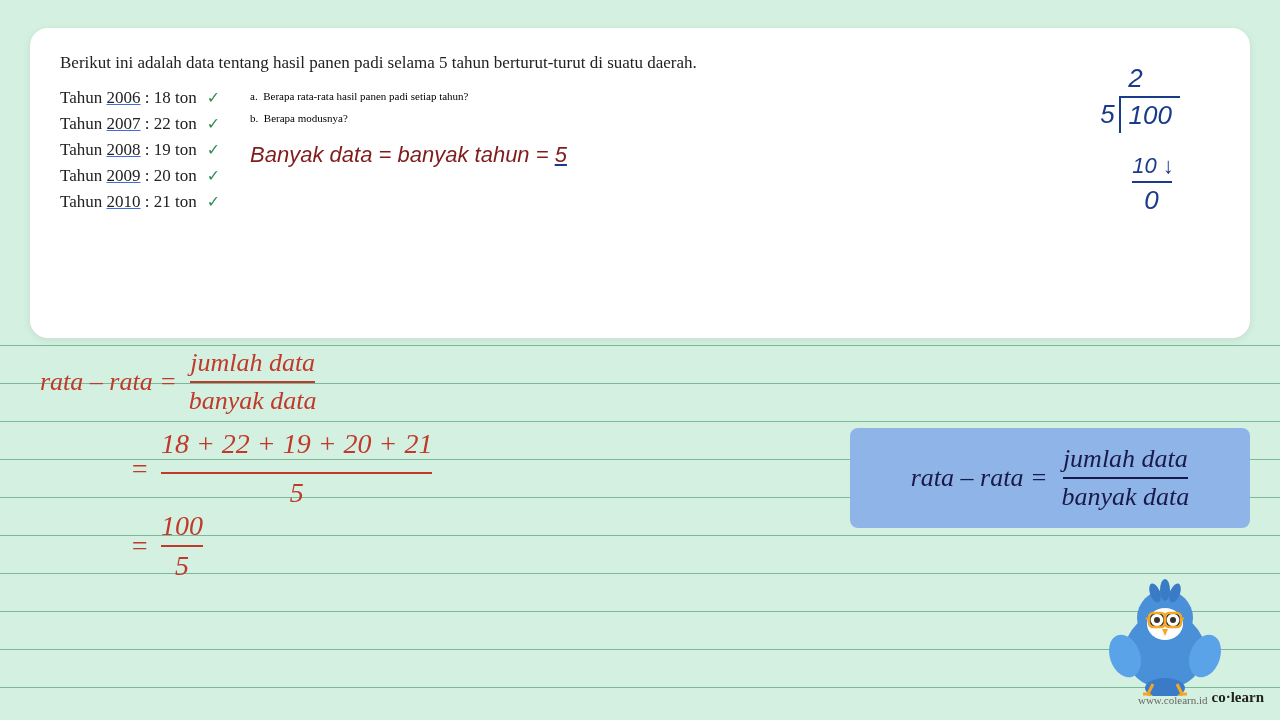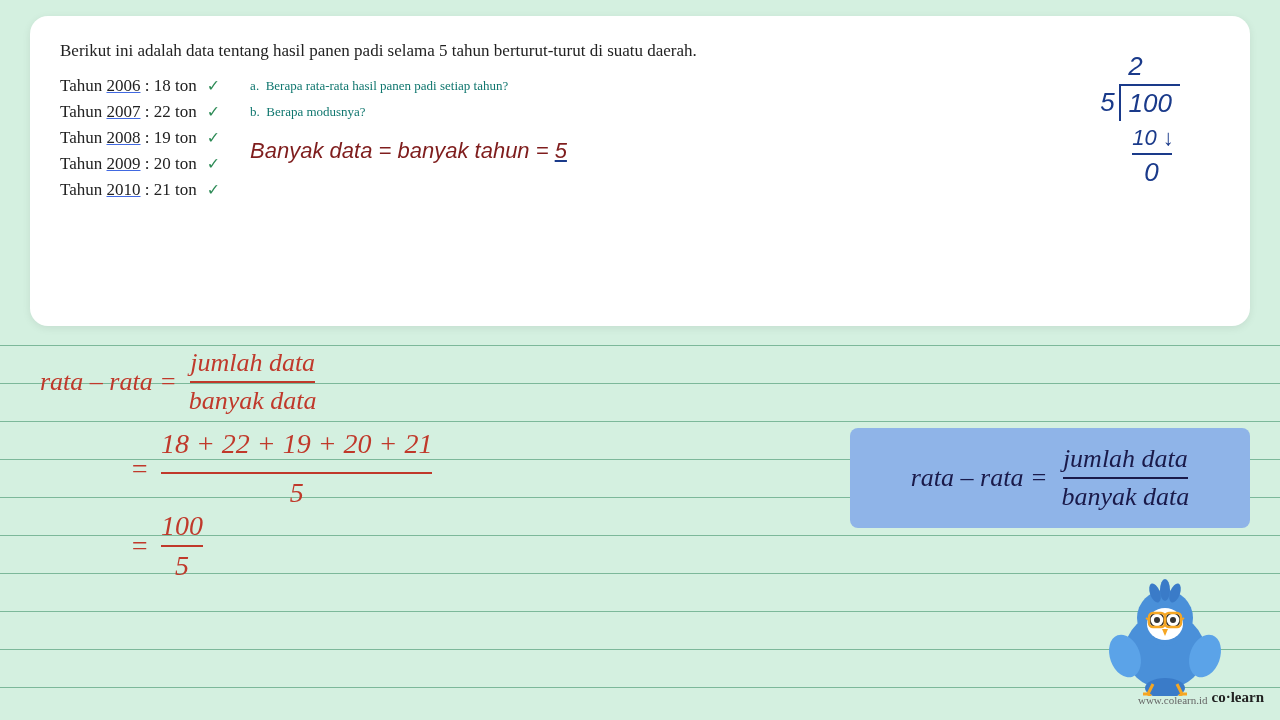--- a/index.html
+++ b/index.html
@@ -22,21 +22,21 @@
         transparent: 37px,
         #a8d8b0 37px,
         #a8d8b0 38px
       );
       background-size: 100% 38px;
     }
 
     
     .card {
       position: absolute;
-      top: 16px;
+      top: 28px;
       left: 30px;
       right: 30px;
       background: white;
       border-radius: 18px;
       padding: 22px 30px 20px 30px;
       min-height: 310px;
       box-shadow: 0 2px 8px rgba(0,0,0,0.08);
     }
 
     .card-intro {
@@ -76,22 +76,22 @@
       font-size: 16px;
       margin-left: 4px;
     }
 
     .questions {
       flex: 1;
       padding-top: 2px;
     }
 
     .question-item {
-      font-size: 13px;
-      color: #0f766e;
+      font-size: 11px;
+      color: #000000;
       margin-bottom: 10px;
     }
 
     .banyak-data {
       margin-top: 18px;
       font-size: 22px;
       color: #7f1d1d;
       font-style: italic;
       font-family: 'Segoe UI', sans-serif;
     }
@@ -132,21 +132,21 @@
       border-top: 2px solid #1a3a8a;
       border-left: 2px solid #1a3a8a;
       padding: 2px 8px;
       font-size: 26px;
       display: inline-block;
     }
 
     .div-sub {
       font-size: 22px;
       margin-left: 32px;
-      margin-top: 4px;
+      margin-top: 20px;
     }
 
     .div-line2 {
       border-top: 2px solid #1a3a8a;
       margin-left: 32px;
       margin-top: 2px;
       width: 40px;
     }
 
     .div-remainder {

